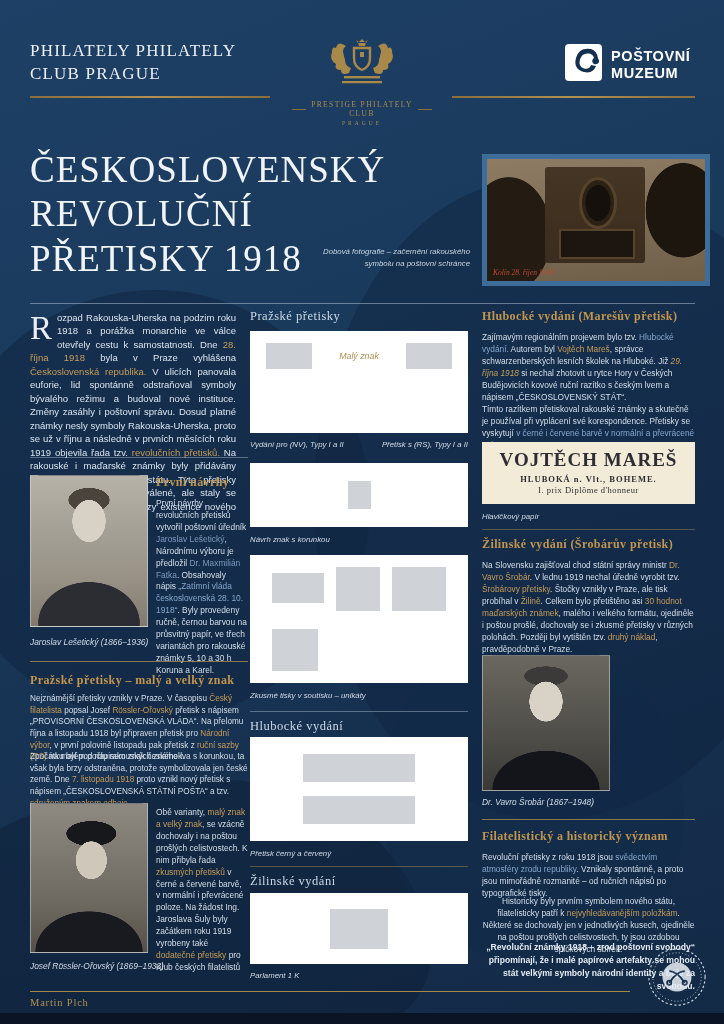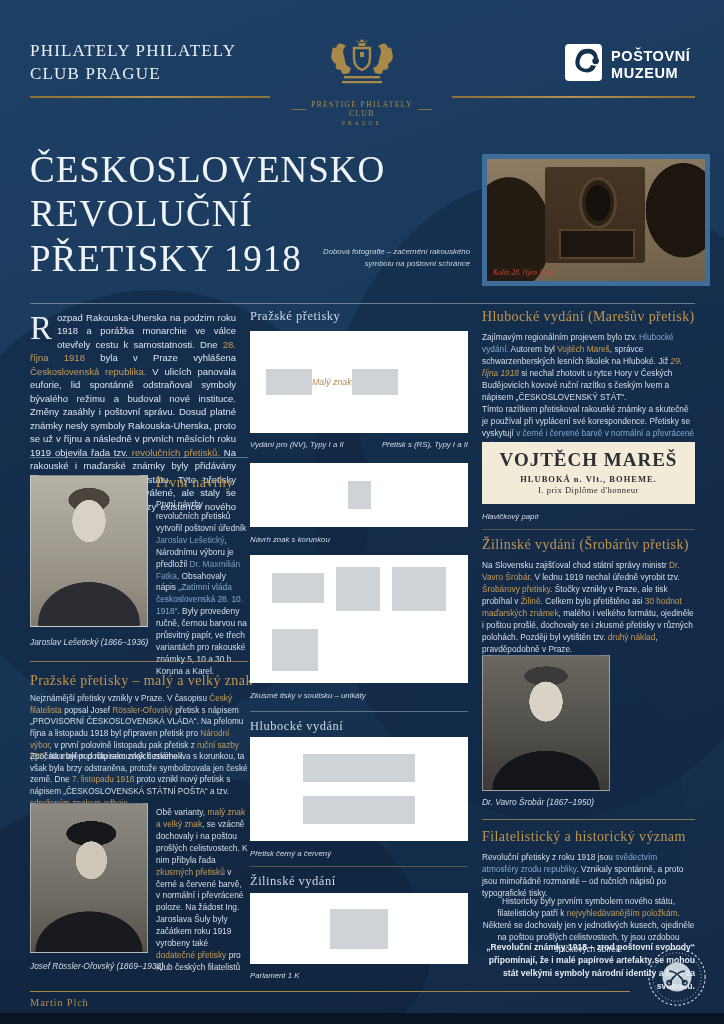--- a/index.html
+++ b/index.html
@@ -61,21 +61,21 @@
   .body-md{font-size:9.5px;line-height:1.42;color:#dbe4ee;text-align:justify;}
   .body-sm{font-size:8.3px;line-height:1.45;color:#d6dfe9;}
   .body-xs{font-size:8.2px;line-height:1.42;color:#d6dfe9;}
   .seg-g{color:#c89d58;}
   .seg-gi{color:#c89d58;font-style:italic;}
   .seg-b{color:#7d99bd;}
   .seg-lb{color:#85a7ce;}
   .dropcap{float:left;font-family:"Liberation Serif",serif;font-size:33px;line-height:.85;
     padding:3px 5px 0 0;color:#e9eef4;}
 
-  .h-gold{font-family:"Liberation Serif",serif;font-size:14px;color:#c3964e;letter-spacing:.4px;white-space:nowrap;}
+  .h-gold{font-family:"Liberation Serif",serif;font-size:12px;color:#c3964e;letter-spacing:.4px;white-space:nowrap;font-weight:bold;}
   .h-light{font-family:"Liberation Serif",serif;font-size:12.5px;color:#ccd8e6;letter-spacing:.5px;}
   .caption{font-style:italic;font-size:8.4px;color:#d3dce6;}
   .rule-silver{height:1px;background:rgba(180,196,212,.45);}
   .rule-gold{height:1px;background:rgba(178,145,82,.75);}
 
   
   .portrait{box-sizing:border-box;border:1px solid rgba(230,236,242,.45);}
   .p-lesak{background:
       radial-gradient(ellipse 30px 38px at 50% 30%,#d8d2c6 0 55%,rgba(216,210,198,0) 56%),
       radial-gradient(ellipse 34px 20px at 50% 16%,#4a443c 0 60%,rgba(74,68,60,0) 61%),
@@ -157,21 +157,21 @@
         <path d="M26 5 q-12 -2 -15 9 q-3 11 8 14 q9 2 12 -6 l-5 -1 q-2 5 -7 3.5 q-6 -2 -4 -9 q2 -7 9 -6 q4 .7 5 4.5 a3.4 3.4 0 1 0 4 .5 q-1 -8 -7 -9.5 z" fill="#14304e"></path>
       </svg>
     </span>
     <div class="museum-name">
       <div>POŠTOVNÍ</div>
       <div>MUZEUM</div>
     </div>
   </div>
 
   <div class="title">
-    <div>ČESKOSLOVENSKO</div>
+    <div>ČESKOSLOVENSKÝ</div>
     <div>REVOLUČNÍ</div>
     <div>PŘETISKY 1918</div>
   </div>
 
   <div class="hero-photo">
     <div class="mailbox">
       <div class="oval"></div>
       <div class="slot"></div>
     </div>
     <div class="inscription">Kolín 28. říjen 1918</div>
@@ -198,21 +198,21 @@
     <p class="abs body-xs" style="left:0;top:448px;width:218px;margin:0;"><span>Zpočátku byl pod nápisem znak českého lva s korunkou, ta však byla brzy odstraněna, protože symbolizovala jen české země. Dne </span><span class="seg-g">7. listopadu 1918</span><span> proto vznikl nový přetisk s nápisem „ČESKOSLOVENSKÁ STÁTNÍ POŠTA“ a tzv. </span><span class="seg-g">sdruženým znakem odboje.</span></p>
 
     <div class="abs portrait p-rossler" style="left:0;top:500px;width:118px;height:150px;"></div>
     <p class="abs body-xs" style="left:126px;top:504px;width:92px;margin:0;font-size:8.4px;"><span>Obě varianty, </span><span class="seg-g">malý znak a velký znak</span><span>, se vzácně dochovaly i na poštou prošlých celistvostech. K nim přibyla řada </span><span class="seg-g">zkusmých přetisků</span><span> v černé a červené barvě, v normální i převrácené poloze. Na žádost Ing. Jaroslava Šuly byly začátkem roku 1919 vyrobeny také </span><span class="seg-g">dodatečné přetisky</span><span> pro Klub českých filatelistů</span></p>
     <div class="abs caption" style="left:0;top:658px;">Josef Rössler-Ořovský (1869–1933)</div>
   </div>
 
   <div class="col col-mid">
     <div class="abs h-light" style="left:0;top:6px;">Pražské přetisky</div>
 
-    <div class="abs stampbox" style="left:0;top:28px;width:218px;height:102px;padding:12px 16px;display:flex;flex-direction:row;justify-content:space-between;">
+    <div class="abs stampbox" style="left:0;top:28px;width:218px;height:102px;padding:12px 16px;display:flex;flex-direction:column;justify-content:space-between;">
       <div class="flexrow">
         <div class="ph" style="width:46px;height:26px;"></div>
         <div class="lbl-gold">Malý znak</div>
         <div class="ph" style="width:46px;height:26px;"></div>
       </div>
     </div>
     <div class="abs cap-row" style="left:0;top:137px;width:218px;">
       <span>Vydání pro (NV), Typy I a II</span>
       <span>Přetisk s (RS), Typy I a II</span>
     </div>
@@ -256,21 +256,21 @@
       <div class="lh2">HLUBOKÁ n. Vlt., BOHEME.</div>
       <div class="lh3">I. prix Diplôme d'honneur</div>
     </div>
     <div class="abs caption" style="left:0;top:209px;font-size:7.8px;">Hlavičkový papír</div>
 
     <div class="abs rule-gold" style="left:0;top:226px;width:213px;opacity:.6;"></div>
     <div class="abs h-gold" style="left:0;top:234px;">Žilinské vydání (Šrobárův přetisk)</div>
     <p class="abs body-sm" style="left:0;top:256px;width:213px;margin:0;"><span>Na Slovensku zajišťoval chod státní správy ministr </span><span class="seg-g">Dr. Vavro Šrobár</span><span>. V lednu 1919 nechal úředně vyrobit tzv. </span><span class="seg-g">Šrobárovy přetisky</span><span>. Štočky vznikly v Praze, ale tisk probíhal v </span><span class="seg-g">Žilině</span><span>. Celkem bylo přetištěno asi </span><span class="seg-g">30 hodnot maďarských známek</span><span>, malého i velkého formátu, ojediněle i poštou prošlé, dochovaly se i zkusmé přetisky v různých polohách. Později byl vytištěn tzv. </span><span class="seg-g">druhý náklad</span><span>, pravděpodobně v Praze.</span></p>
 
     <div class="abs portrait p-srobar" style="left:0;top:352px;width:128px;height:136px;"></div>
-    <div class="abs caption" style="left:0;top:494px;">Dr. Vavro Šrobár (1867–1950)</div>
+    <div class="abs caption" style="left:0;top:494px;">Dr. Vavro Šrobár (1867–1948)</div>
 
     <div class="abs rule-gold" style="left:0;top:516px;width:213px;"></div>
     <div class="abs h-gold" style="left:0;top:526px;">Filatelistický a historický význam</div>
     <p class="abs body-sm" style="left:0;top:548px;width:213px;margin:0;"><span>Revoluční přetisky z roku 1918 jsou </span><span class="seg-lb">svědectvím atmosféry zrodu republiky</span><span>. Vznikaly spontánně, a proto jsou mimořádně rozmanité – od ručních nápisů po typografické tisky.</span></p>
     <p class="abs body-sm" style="left:0;top:592px;width:213px;margin:0;text-align:center;"><span>Historicky byly prvním symbolem nového státu, filatelisticky patří k </span><span class="seg-g">nejvyhledávanějším položkám</span><span>. Některé se dochovaly jen v jednotlivých kusech, ojediněle na poštou prošlých celistvostech, ty jsou ozdobou špičkových sbírek.</span></p>
     <p class="abs quote" style="left:0;top:638px;width:213px;margin:0;text-align:right;">„Revoluční známky 1918 – zrod poštovní svobody“ připomínají, že i malé papírové artefakty se mohou stát velkými symboly národní identity a boje za svobodu.</p>
   </div>
 
   <div class="footer-rule"></div>
   <div class="author">Martin Plch</div>

